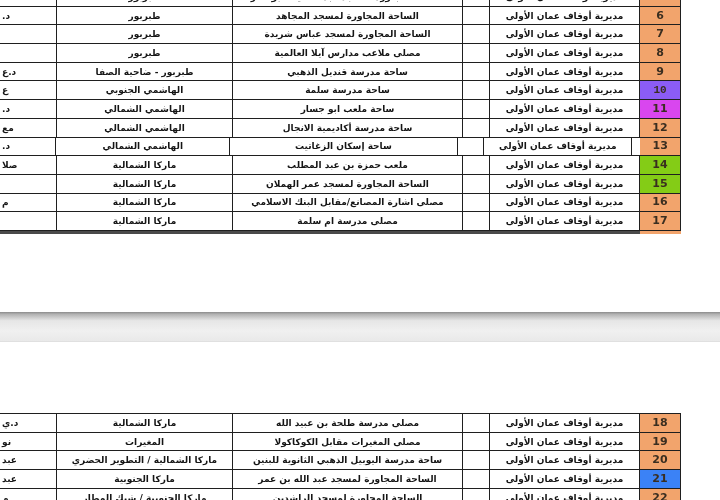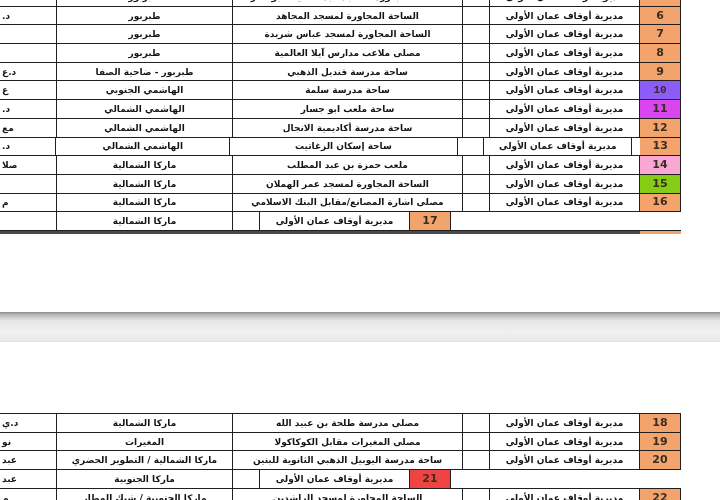--- a/index.html
+++ b/index.html
@@ -126,21 +126,21 @@
     <div class="cell c-num" style="background: rgb(242, 164, 108); margin-left: 8px;">13</div>
   </div>
       <div class="row">
     <div class="cell c-name">
           <span class="frag">صلا</span>
         </div>
     <div class="cell c-loc">ماركا الشمالية</div>
     <div class="cell c-desc">ملعب حمزة بن عبد المطلب</div>
     <div class="cell c-spacer"></div>
     <div class="cell c-dir">مديرية أوقاف عمان الأولى</div>
-    <div class="cell c-num" style="background: #f9a8d4;">14</div>
+    <div class="cell c-num" style="background: #84cc16;">14</div>
   </div>
       <div class="row">
     <div class="cell c-name">
           <span class="frag"></span>
         </div>
     <div class="cell c-loc">ماركا الشمالية</div>
     <div class="cell c-desc">الساحة المجاورة لمسجد عمر الهملان</div>
     <div class="cell c-spacer"></div>
     <div class="cell c-dir">مديرية أوقاف عمان الأولى</div>
     <div class="cell c-num" style="background: #84cc16;">15</div>
@@ -153,20 +153,21 @@
     <div class="cell c-desc">مصلى اشارة المصانع/مقابل البنك الاسلامي</div>
     <div class="cell c-spacer"></div>
     <div class="cell c-dir">مديرية أوقاف عمان الأولى</div>
     <div class="cell c-num" style="background: rgb(242, 164, 108);">16</div>
   </div>
       <div class="row">
     <div class="cell c-name">
           <span class="frag"></span>
         </div>
     <div class="cell c-loc">ماركا الشمالية</div>
+    <div class="cell c-desc">مصلى مدرسة ام سلمة</div>
     <div class="cell c-spacer"></div>
     <div class="cell c-dir">مديرية أوقاف عمان الأولى</div>
     <div class="cell c-num" style="background: rgb(242, 164, 108);">17</div>
   </div>
     </div>
   <div class="cut-strip">
     <div class="cut-orange" style="background: rgb(242, 164, 108);"></div>
   </div>
   <div class="separator"></div>
   <div class="tbl tbl-bottom" id="table-bottom">
@@ -198,23 +199,24 @@
     <div class="cell c-desc">ساحة مدرسة اليوبيل الذهبي الثانوية للبنين</div>
     <div class="cell c-spacer"></div>
     <div class="cell c-dir">مديرية أوقاف عمان الأولى</div>
     <div class="cell c-num" style="background: rgb(242, 164, 108);">20</div>
   </div>
       <div class="row">
     <div class="cell c-name">
           <span class="frag">عبد</span>
         </div>
     <div class="cell c-loc">ماركا الجنوبية</div>
-    <div class="cell c-spacer"></div>
-    <div class="cell c-dir">مديرية أوقاف عمان الأولى</div>
-    <div class="cell c-num" style="background: #ef4444;">21</div>
+    <div class="cell c-desc">الساحة المجاورة لمسجد عبد الله بن عمر</div>
+    <div class="cell c-spacer"></div>
+    <div class="cell c-dir">مديرية أوقاف عمان الأولى</div>
+    <div class="cell c-num" style="background: #3b82f6;">21</div>
   </div>
       <div class="row">
     <div class="cell c-name">
           <span class="frag">م</span>
         </div>
     <div class="cell c-loc">ماركا الجنوبية / شبك المطار</div>
     <div class="cell c-desc">الساحة المجاورة لمسجد الراشدين</div>
     <div class="cell c-spacer"></div>
     <div class="cell c-dir">مديرية أوقاف عمان الأولى</div>
     <div class="cell c-num" style="background: rgb(242, 164, 108);">22</div>

